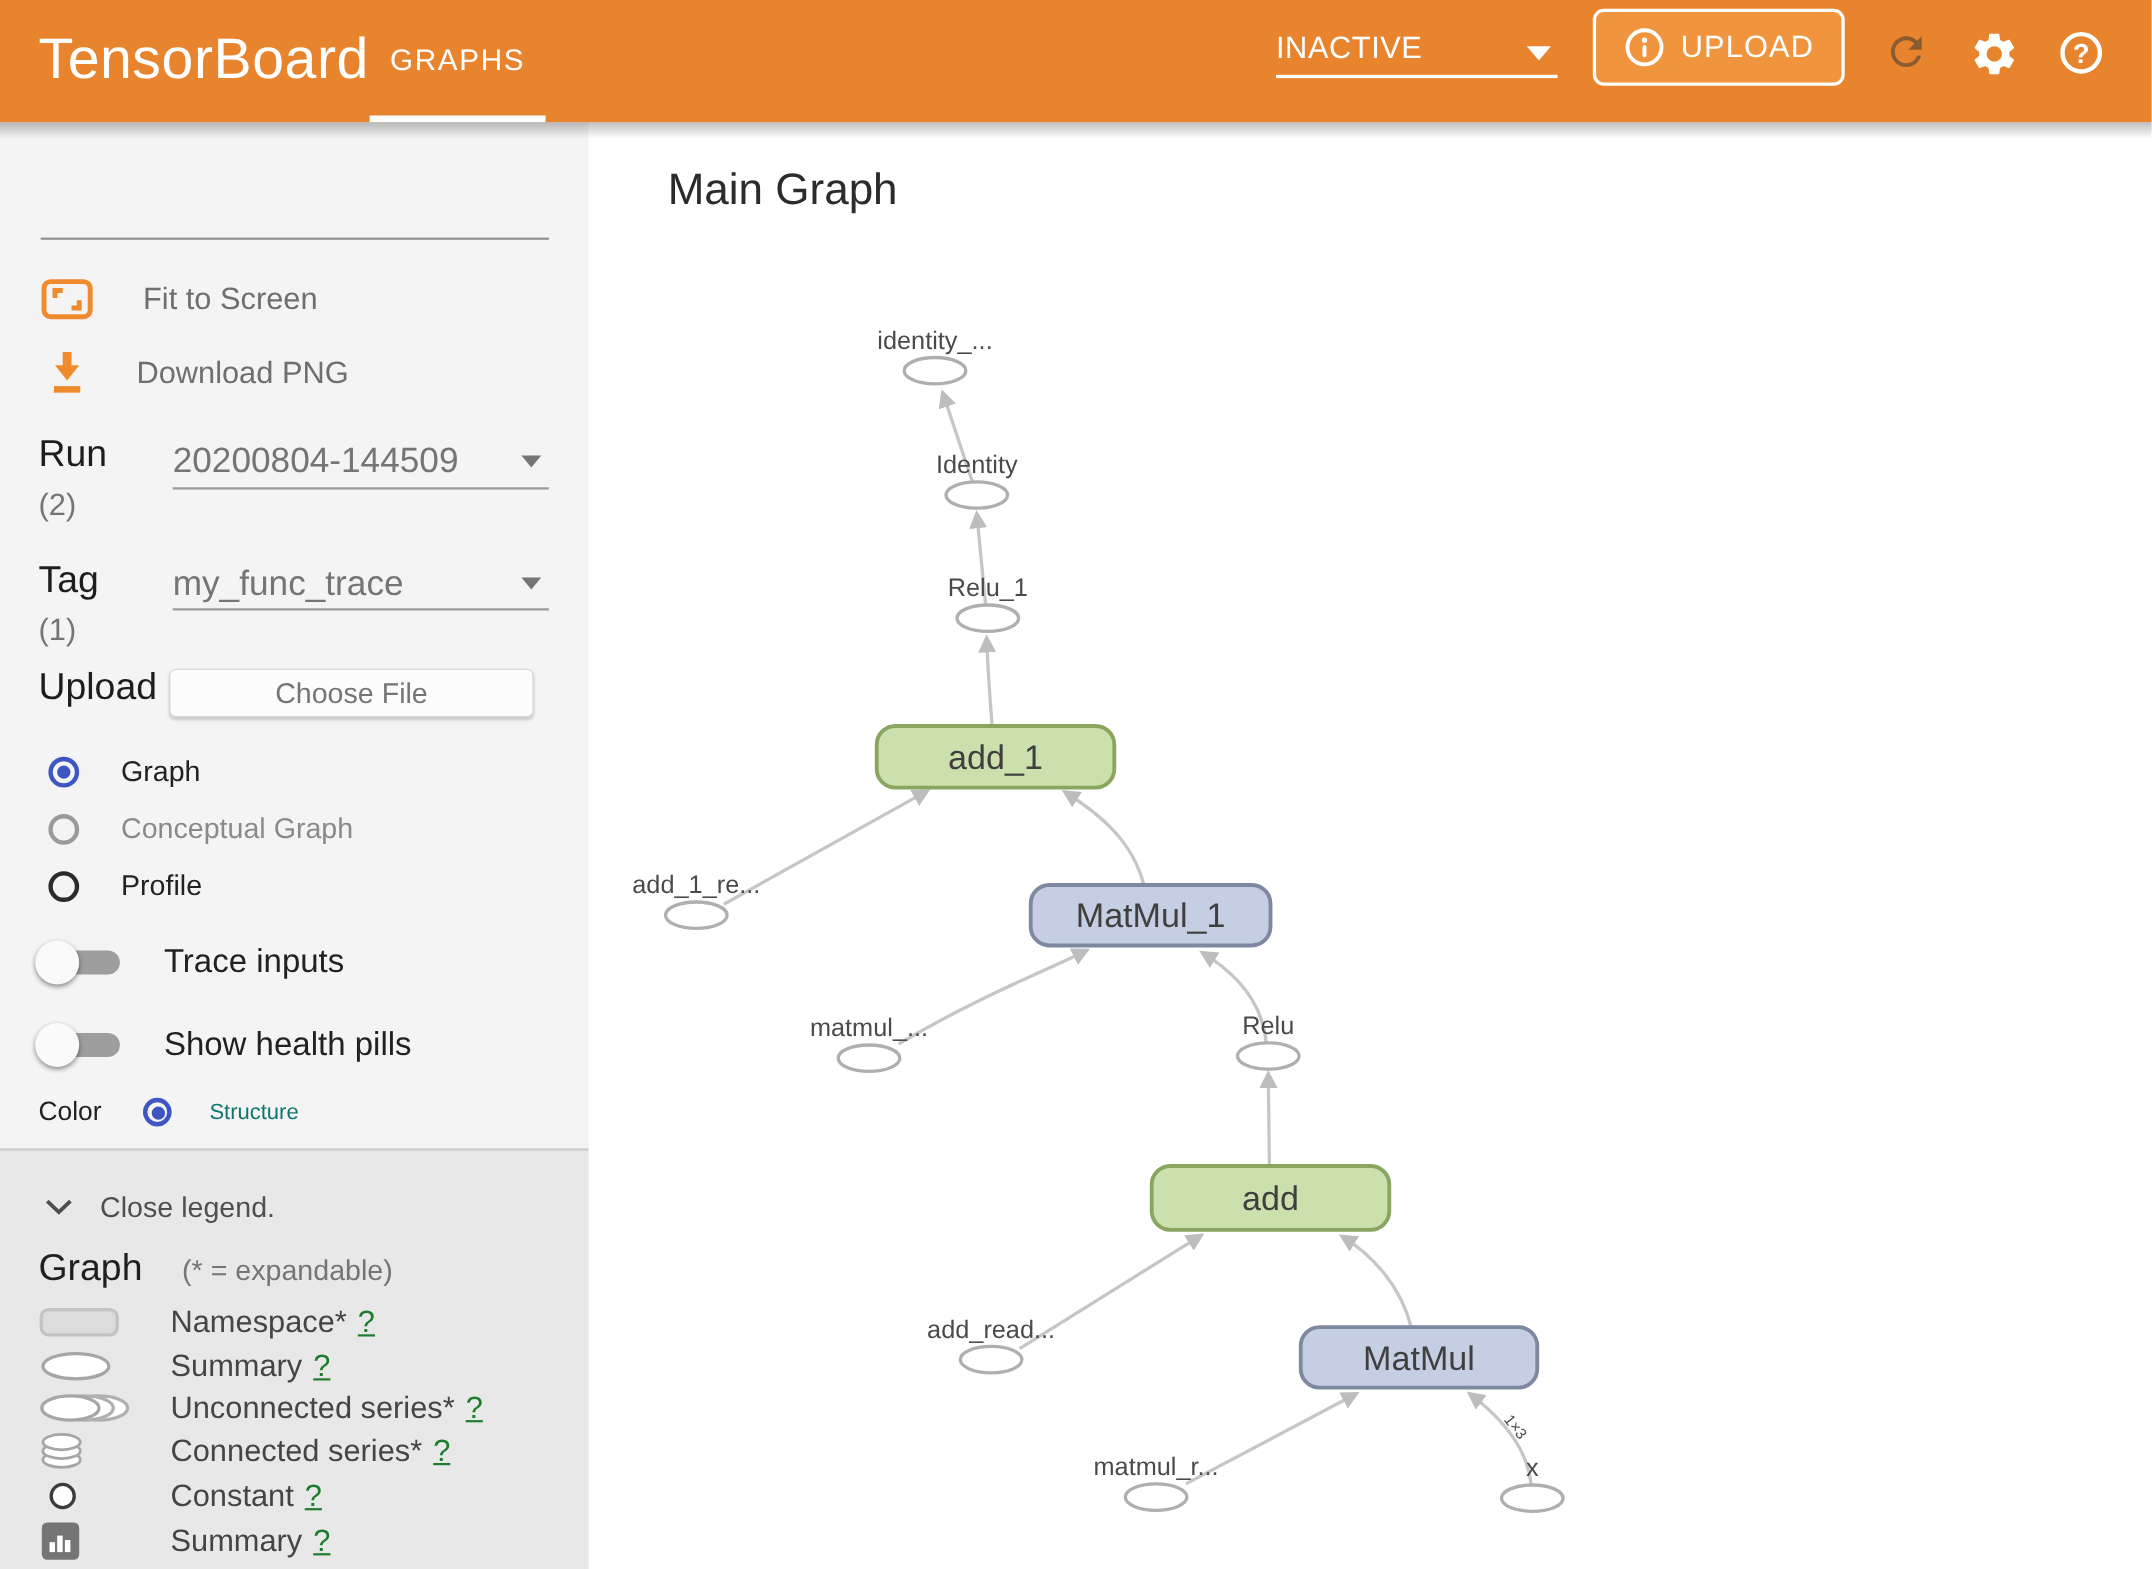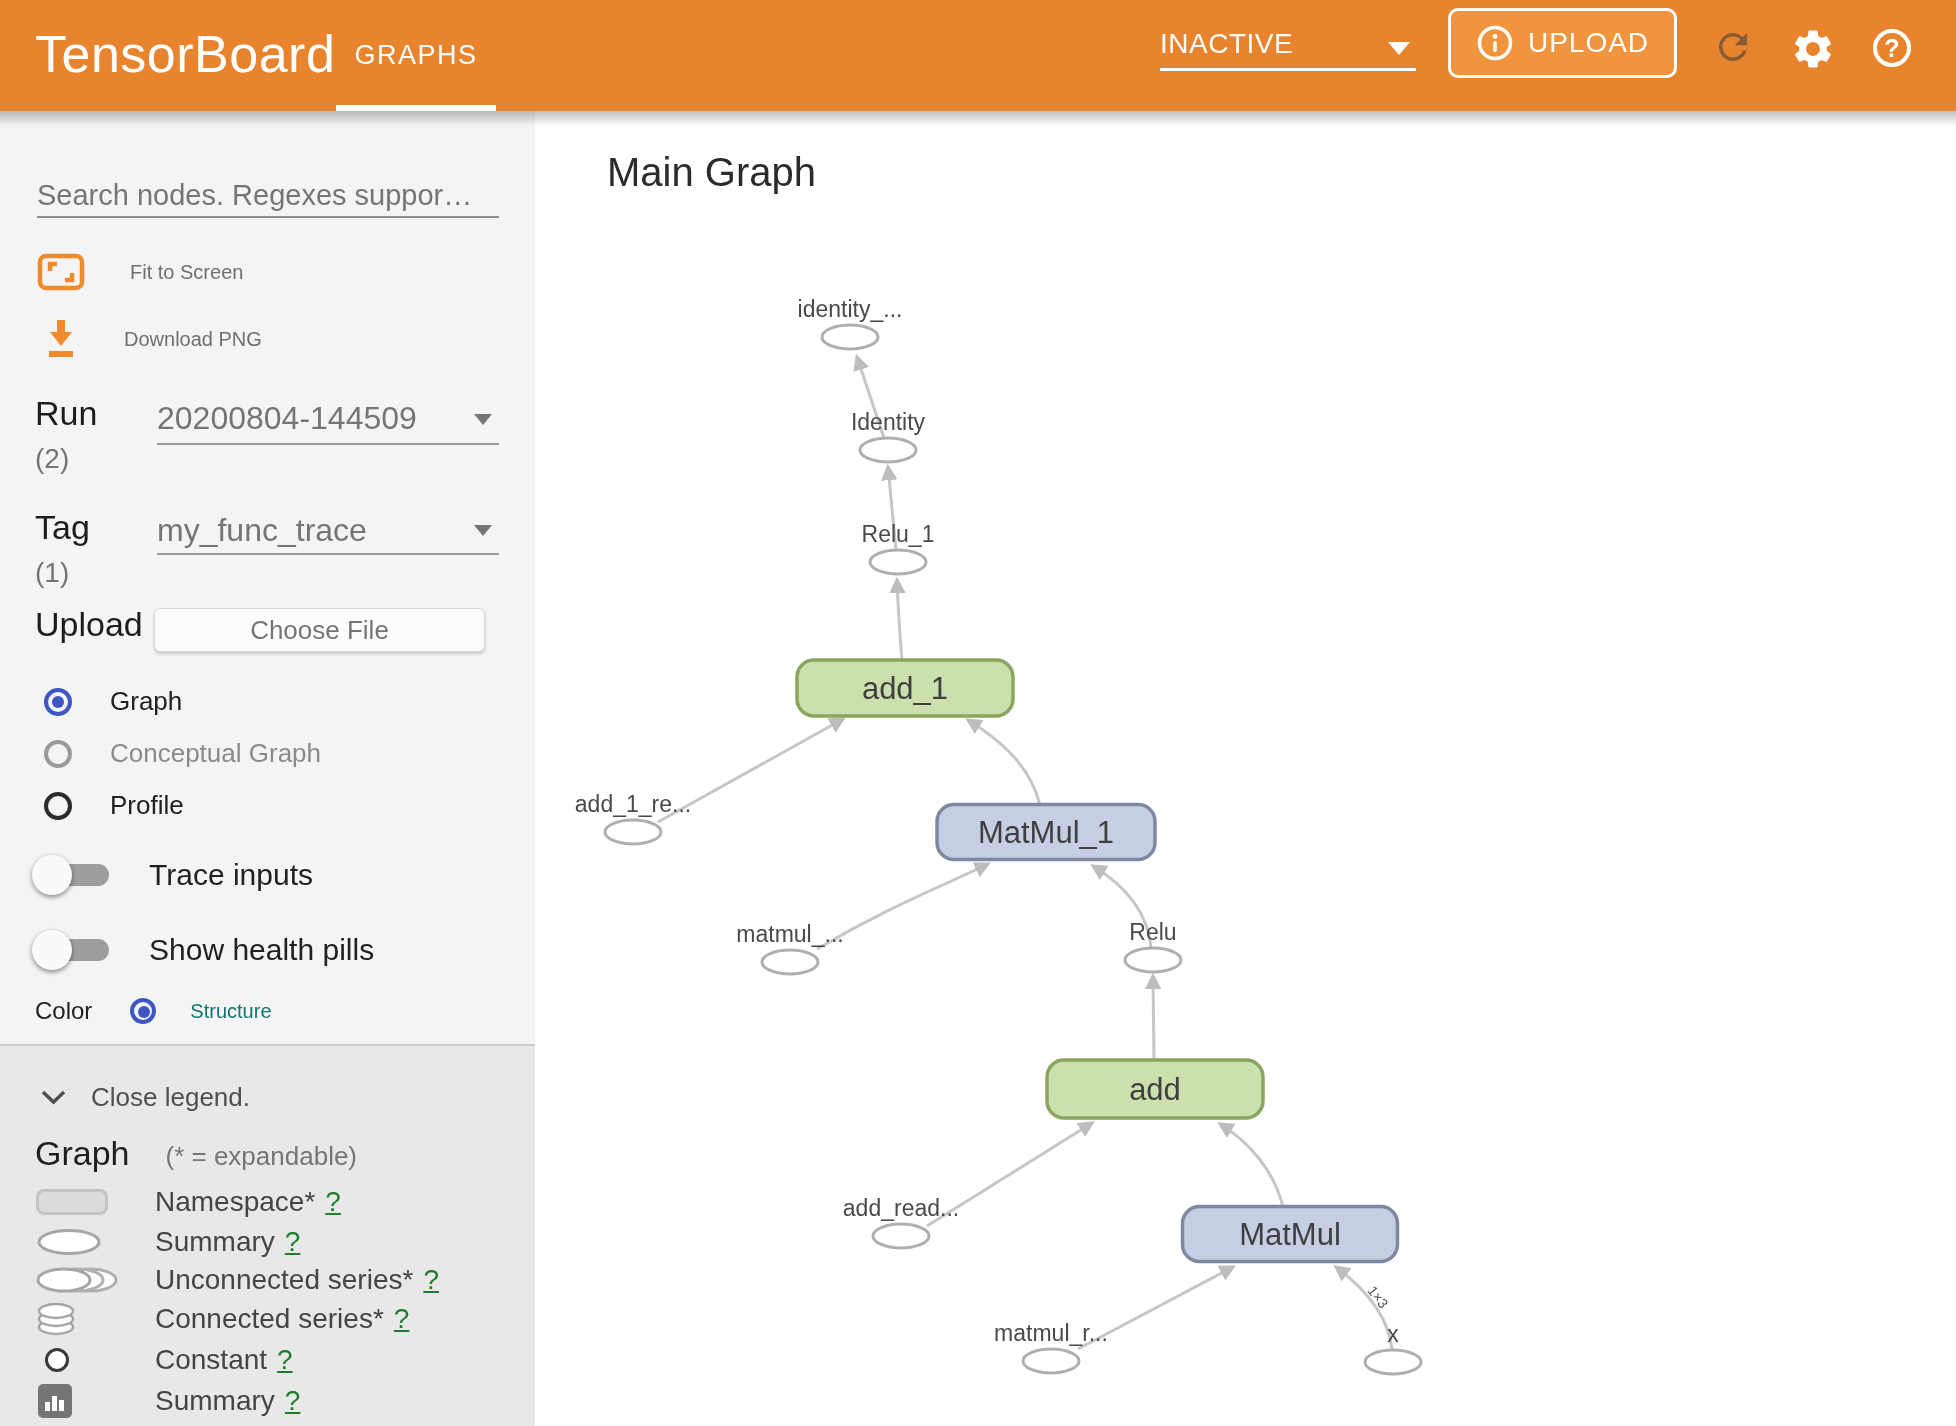--- a/index.html
+++ b/index.html
@@ -34,21 +34,21 @@
   
   #sidebar { position:absolute; left:0; top:111px; width:535px; height:1315px;
     background:var(--sidebar-bg); z-index:10; }
   #search-input { position:absolute; left:37px; top:62px; width:462px; height:44px;
     border:none; background:transparent; font-size:29px; color:#424242;
     font-family:"Liberation Sans", sans-serif; outline:none; }
   #search-input::placeholder { color:#757575; opacity:1; }
   #search-underline { position:absolute; left:37px; top:105px; width:462px; height:2px;
     background:#8f8f8f; }
   .tool-row { position:absolute; left:37px; display:flex; align-items:center; gap:45px;
-    color:#6f6f6f; font-size:20px; cursor:pointer; }
+    color:#6f6f6f; font-size:28px; cursor:pointer; }
   .field-label { position:absolute; left:35px; font-size:34px; color:#1d1d1d; }
   .field-count { position:absolute; left:35px; font-size:28px; color:#757575; }
   .field-value { position:absolute; left:157px; font-size:32px; color:#757575;
     white-space:nowrap; cursor:pointer; }
   .field-underline { position:absolute; left:157px; width:342px; height:2px; background:#9b9b9b; }
   .field-caret { position:absolute; width:0; height:0;
     border-left:9px solid transparent; border-right:9px solid transparent;
     border-top:11px solid #757575; }
   #choose-file-button { position:absolute; left:154px; top:497px; width:331px; height:44px;
     background:#fcfcfc; border:1px solid #d8d8d8; border-radius:6px;
@@ -206,21 +206,20 @@
     <path fill="#fff" d="M19.14,12.94c.04-.3.06-.61.06-.94s-.02-.64-.07-.94l2.03-1.58c.18-.14.23-.41.12-.61l-1.92-3.32c-.12-.22-.37-.29-.59-.22l-2.39.96c-.5-.38-1.03-.7-1.62-.94l-.36-2.54c-.04-.24-.24-.41-.48-.41h-3.84c-.24,0-.43.17-.47.41l-.36,2.54c-.59.24-1.13.57-1.62.94l-2.39-.96c-.22-.08-.47,0-.59.22L2.74,8.87c-.12.21-.08.47.12.61l2.03,1.58c-.05.3-.09.63-.09.94s.02.64.07.94l-2.03,1.58c-.18.14-.23.41-.12.61l1.92,3.32c.12.22.37.29.59.22l2.39-.96c.5.38,1.03.7,1.62.94l.36,2.54c.05.24.24.41.48.41h3.84c.24,0,.44-.17.47-.41l.36-2.54c.59-.24,1.13-.56,1.62-.94l2.39.96c.22.08.47,0,.59-.22l1.92-3.32c.12-.22.07-.47-.12-.61L19.14,12.94z M12,15.6c-1.98,0-3.6-1.62-3.6-3.6s1.62-3.6,3.6-3.6s3.6,1.62,3.6,3.6S13.98,15.6,12,15.6z"></path>
   </svg>
   <svg class="header-icon" style="left:1870px; top:26px;" width="44" height="44" viewBox="0 0 44 44">
     <circle cx="22" cy="22" r="17" fill="none" stroke="#fff" stroke-width="4"></circle>
     <text x="22" y="31" text-anchor="middle" font-size="25" font-weight="bold" fill="#fff" font-family="Liberation Sans, sans-serif">?</text>
   </svg>
 </div>
 <div id="header-shadow"></div>
 
 <div id="sidebar">
-  <input id="search-input" type="text" placeholder="Search nodes. Regexes suppor…" style="">
   <div id="search-underline"></div>
 
   <div class="tool-row" style="top:139px; height:44px;">
     <svg width="48" height="38" viewBox="0 0 48 38">
       <rect x="3" y="3" width="42" height="32" rx="6" fill="none" stroke="#F08B2D" stroke-width="4.5"></rect>
       <path d="M 13 18 L 13 11 L 20 11" fill="none" stroke="#F08B2D" stroke-width="4.5"></path>
       <path d="M 35 20 L 35 27 L 28 27" fill="none" stroke="#F08B2D" stroke-width="4.5"></path>
     </svg>
     <span>Fit to Screen</span>
   </div>

